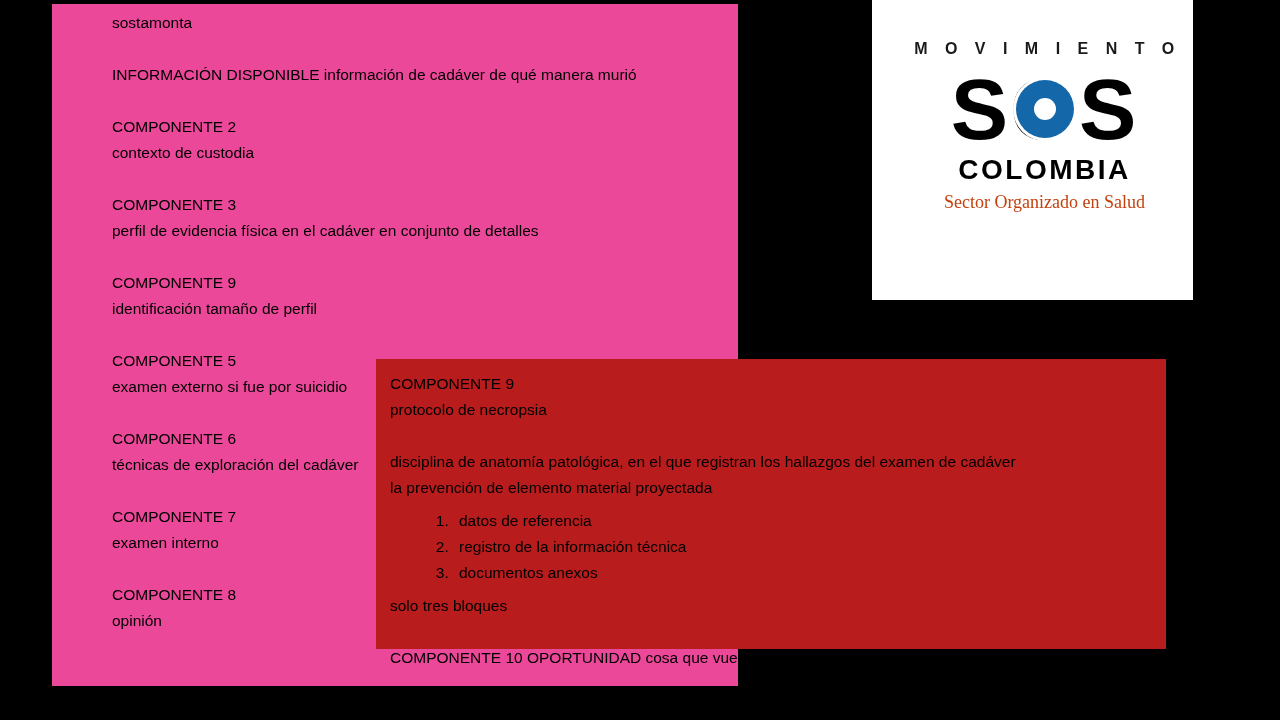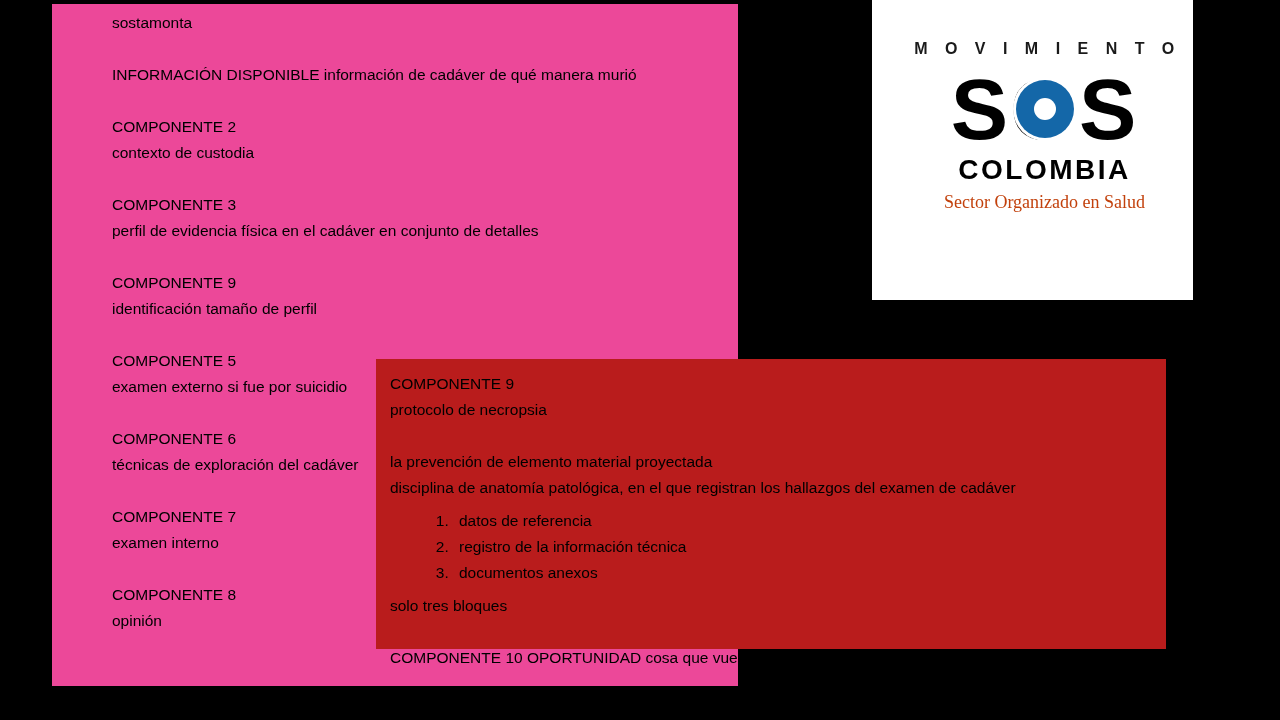--- a/index.html
+++ b/index.html
@@ -212,22 +212,22 @@
     </div>
 
   </div>
 </div>
 
 <div class="right-panel">
   <div class="right-col">
     <div class="para">COMPONENTE 9</div>
     <div class="para">protocolo de necropsia</div>
     <div class="gap"></div>
+    <div class="para">disciplina de anatomía patológica, en el que registran los hallazgos del examen de cadáver</div>
     <div class="para">la prevención de elemento material proyectada</div>
-    <div class="para">disciplina de anatomía patológica, en el que registran los hallazgos del examen de cadáver</div>
     <ol class="numlist">
       <li>datos de referencia</li>
       <li>registro de la información técnica</li>
       <li>documentos anexos</li>
     </ol>
     <div class="para">solo tres bloques</div>
     <div class="gap"></div>
     <div class="para">COMPONENTE 10 OPORTUNIDAD cosa que vuelve a hacer investigada</div>
   </div>
 </div>

